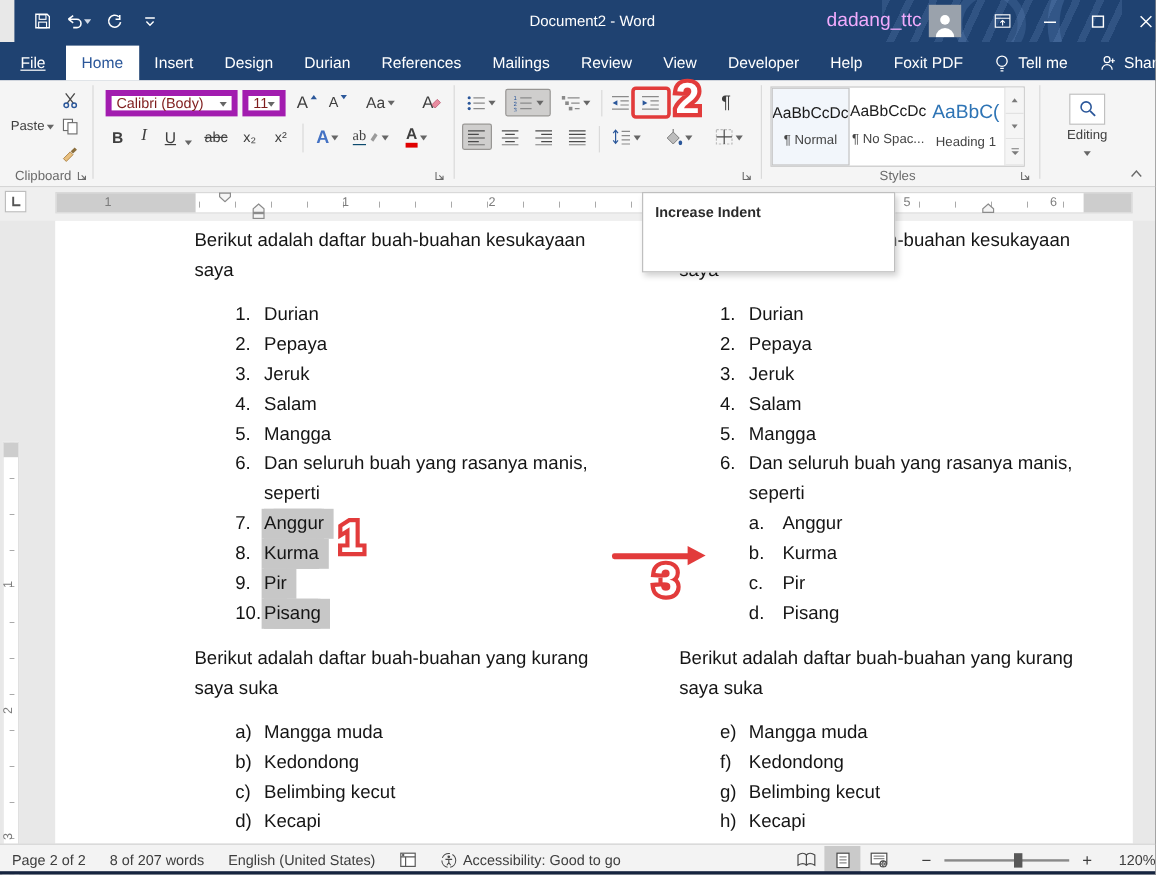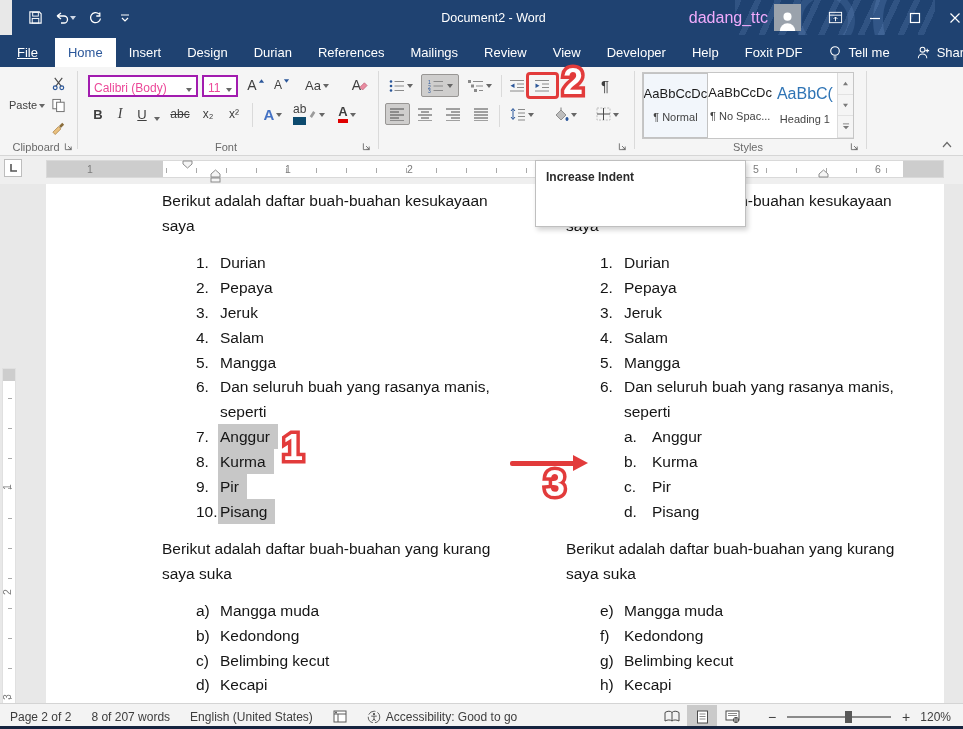--- a/index.html
+++ b/index.html
@@ -33,22 +33,22 @@
   .tab.right-cluster{margin-left:auto;}
   .tab .ticon{margin-right:6px;display:flex;}
 
   
   .ribbon{position:absolute;left:0;top:67px;width:963px;height:89px;background:#f5f5f5;border-bottom:1px solid #d6d6d6;}
   .gsep{position:absolute;top:4px;bottom:6px;width:1px;background:#dadada;}
   .glabel{position:absolute;bottom:2px;font-size:11px;color:#6a6a6a;text-align:center;}
   .launcher{position:absolute;bottom:3px;width:12px;height:12px;display:flex;align-items:center;justify-content:center;}
   .rbtn{position:absolute;display:flex;align-items:center;justify-content:center;border:1px solid transparent;border-radius:2px;color:#3f3f3f;}
   .rbtn.sel{background:#cfcecd;border-color:#989694;}
-  .combo{position:absolute;height:22px;background:#fff;border:2px solid #a21caf;display:flex;align-items:flex-end;
-         font-size:12px;color:#ec4899;padding:0 4px;}
+  .combo{position:absolute;height:22px;background:#fff;border:5px solid #a21caf;display:flex;align-items:center;
+         font-size:12px;color:#7f1d1d;padding:0 4px;}
   .combo .caret{margin-left:auto;}
   .biglbl{font-size:11px;color:#3f3f3f;}
   .fx{font-size:13px;font-weight:bold;}
   .styles-gallery{position:absolute;left:642px;top:5px;width:212px;height:67px;background:#fff;border:1px solid #c6c6c6;display:flex;}
   .stylecard{width:66px;height:100%;padding-top:12px;display:flex;flex-direction:column;align-items:center;overflow:hidden;}
   .stylecard .sample{font-size:13px;color:#1a1a1a;white-space:nowrap;}
   .stylecard.h1 .sample{color:#2e74b5;font-size:16px;}
   .stylecard .sname{font-size:11px;color:#444;margin-top:10px;white-space:nowrap;}
   .stylescroll{margin-left:auto;width:16px;display:flex;flex-direction:column;border-left:1px solid #dcdcdc;}
   .stylescroll .sb{flex:1;display:flex;align-items:center;justify-content:center;background:#f5f5f5;border-bottom:1px solid #e2e2e2;}
@@ -104,21 +104,21 @@
       display:flex;align-items:center;font-size:12px;color:#3d3d3d;}
   .statusbar::after{content:"";position:absolute;left:0;bottom:-0px;width:100%;height:0px;}
   .sitem{padding:0 10px;display:flex;align-items:center;gap:5px;white-space:nowrap;}
   .sright{margin-left:auto;display:flex;align-items:center;}
   .viewbtn{width:30px;height:24px;display:flex;align-items:center;justify-content:center;}
   .viewbtn.sel{background:#cacaca;}
   .zoomwrap{display:flex;align-items:center;margin-left:14px;}
   .zminus,.zplus{width:22px;text-align:center;color:#3d3d3d;font-size:14px;}
   .ztrack{position:relative;width:104px;height:2px;background:#8a8a8a;margin:0 4px;}
   .zthumb{position:absolute;left:58px;top:-5px;width:7px;height:12px;background:#585858;}
-  .zpct{width:46px;text-align:right;padding-right:12px;}
+  .zpct{width:46px;text-align:right;}
   .winedge{position:absolute;left:0;top:726px;width:963px;height:3px;background:#16243f;}
 </style>
 </head>
 <body>
 
 <div id="app">
 
   <div class="titlebar">
     <div class="wmstripes"></div>
     <div class="wm wm1"></div>
@@ -300,31 +300,30 @@
       </div>
     <div class="rbtn" style="left:222px;top:36px;width:24px;height:22px;font-size:12px;">
         <span>x²</span>
       </div>
     <div class="gsep" style="left:252px;top:36px;bottom:28px;"></div>
     <div class="rbtn" style="left:258px;top:36px;width:30px;height:22px;gap:2px;color:#4472c4;font-size:15px;font-weight:bold;">
       <span>A</span>
         <span class="caret dark"></span>
     </div>
     <div class="rbtn" style="left:292px;top:36px;width:34px;height:22px;gap:2px;">
-      <span style="font-size:12px;border-bottom:8px solid #0c4a6e;line-height:1.1;">ab</span>
+      <span style="font-size:12px;border-bottom:1px solid #0c4a6e;line-height:1.1;font-family:Liberation Serif, serif;">ab</span>
       <svg width="9" height="10" viewBox="0 0 10 11">
           <path d="M2 8 l4-6 2.5 2-4 6z" fill="#9b9b9b"></path>
         </svg>
       <span class="caret dark"></span>
     </div>
     <div class="rbtn" style="left:332px;top:36px;width:30px;height:22px;gap:2px;">
       <span style="font-size:13px;font-weight:bold;border-bottom:4px solid #e00000;line-height:1.1;">A</span>
       <span class="caret dark"></span>
     </div>
-    <div class="glabel" style="left:77px;width:298px;">Font</div>
     <div class="launcher" style="left:360px;">
       <svg width="9" height="9" viewBox="0 0 10 10">
           <path d="M1.5 1.5 V8.5 H8.5 M4.5 4.5 L8 8 M8 5 v3 h-3" fill="none" stroke="#6a6a6a"></path>
         </svg>
     </div>
     <div class="gsep" style="left:378px;"></div>
 
     <div class="rbtn" style="left:385px;top:7px;width:32px;height:23px;gap:2px;">
       <svg width="16" height="14" viewBox="0 0 16 14">
           <circle cx="2" cy="2.5" r="1.3" fill="#2b579a"></circle>
@@ -451,20 +450,30 @@
       </div>
     </div>
     <div class="glabel" style="left:634px;width:228px;">Styles</div>
     <div class="launcher" style="left:848px;">
       <svg width="9" height="9" viewBox="0 0 10 10">
           <path d="M1.5 1.5 V8.5 H8.5 M4.5 4.5 L8 8 M8 5 v3 h-3" fill="none" stroke="#6a6a6a"></path>
         </svg>
     </div>
     <div class="gsep" style="left:866px;"></div>
 
+    <div class="rbtn" style="left:878px;top:5px;width:56px;height:66px;flex-direction:column;gap:3px;">
+      <span style="width:30px;height:26px;border:1px solid #c0c0c0;background:#fff;display:flex;align-items:center;justify-content:center;">
+        <svg width="15" height="15" viewBox="0 0 16 16">
+            <circle cx="6.5" cy="6.5" r="4.5" fill="none" stroke="#2b579a" stroke-width="1.4"></circle>
+            <path d="M10 10 L14.5 14.5" stroke="#2b579a" stroke-width="1.6"></path>
+          </svg>
+      </span>
+      <span class="biglbl">Editing</span>
+      <span class="caret dark"></span>
+    </div>
     <div class="collapse">
       <svg width="10" height="7" viewBox="0 0 10 7">
           <path d="M1 6 L5 1.5 L9 6" fill="none" stroke="#6a6a6a" stroke-width="1.2"></path>
         </svg>
     </div>
   </div>
 
   <div class="anno-box"></div>
   <div class="anno-digit" style="left:563px;top:64px;">
     <span class="stroke">2</span><span class="fill">2</span>

